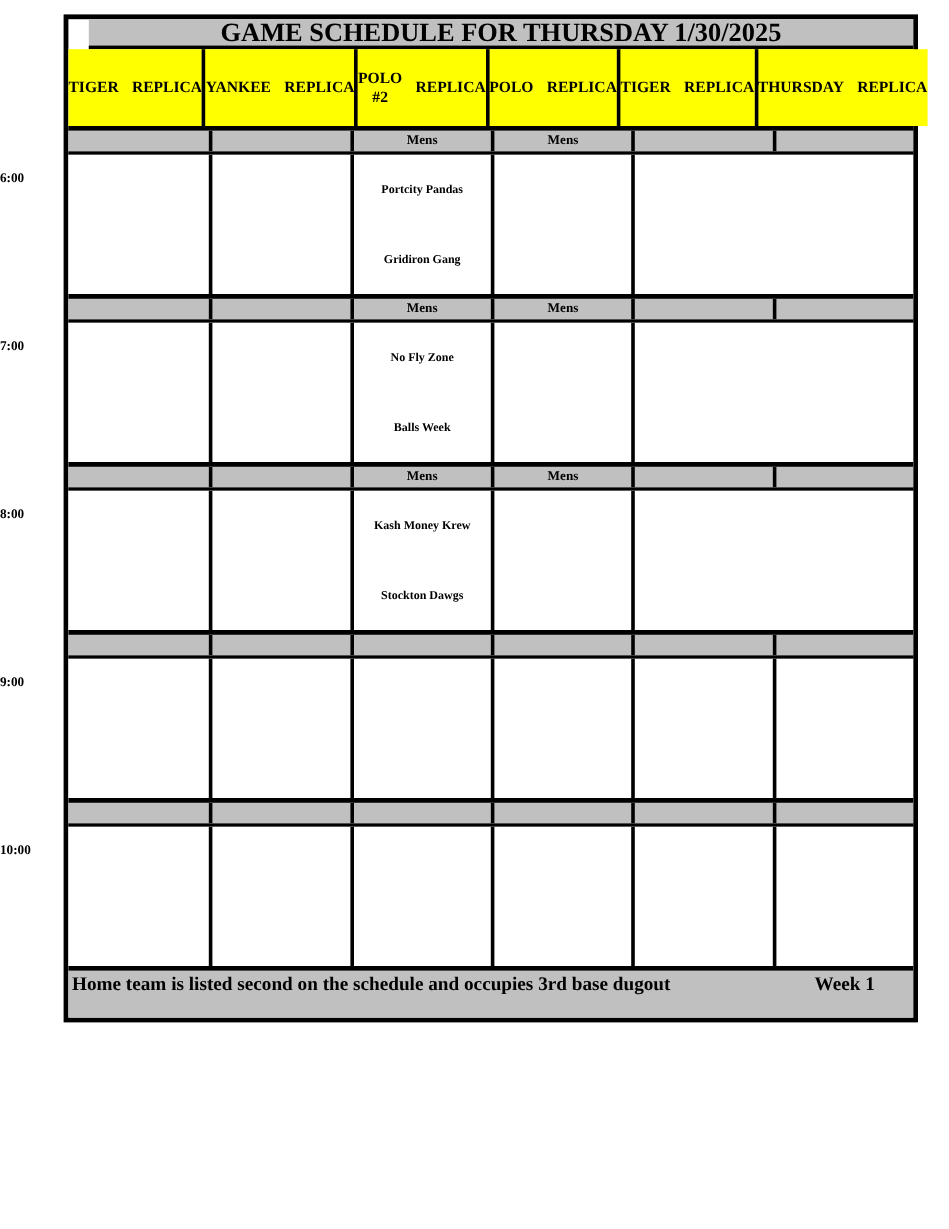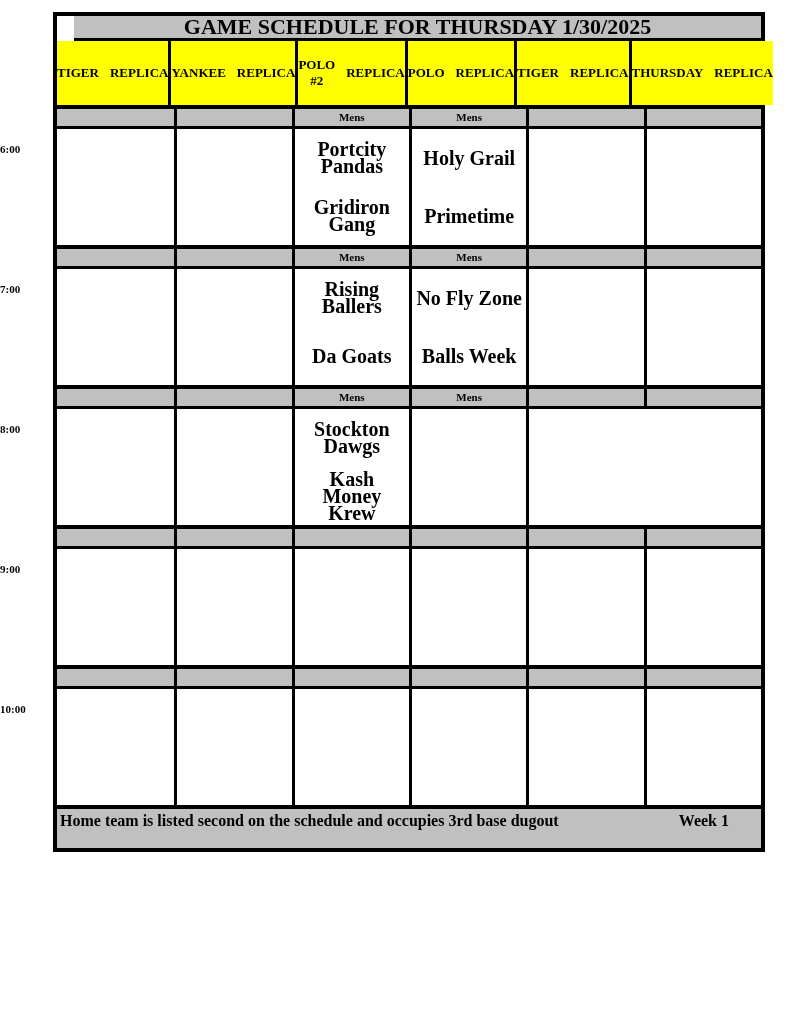--- a/index.html
+++ b/index.html
@@ -82,22 +82,22 @@
   }
   .gcell {
     display: flex;
     flex-direction: column;
   }
   .team {
     flex: 1;
     display: flex;
     align-items: center;
     justify-content: center;
-    text-align: center;
-    font-size: 20px;
+    text-align: left;
+    font-size: 10px;
     line-height: 17px;
     padding: 0 4px;
   }
   .time {
     position: absolute;
     left: -57px;
     top: 13px;
     width: 48px;
     font-size: 11px;
     line-height: 14px;
@@ -171,24 +171,20 @@
       </div>
       <div class="c gcell">
         <div class="team"></div>
         <div class="team"></div>
       </div>
       <div class="c gcell">
         <div class="team">Portcity Pandas</div>
         <div class="team">Gridiron Gang</div>
       </div>
       <div class="c gcell">
-        <div class="team">Holy Grail</div>
-        <div class="team">Primetime</div>
-      </div>
-      <div class="c gcell">
         <div class="team"></div>
         <div class="team"></div>
       </div>
       <div class="c gcell">
         <div class="team"></div>
         <div class="team"></div>
       </div>
       <div class="time">6:00</div>
     </div>
 
@@ -201,24 +197,20 @@
       <div class="c scell"></div>
     </div>
     <div class="row game-row">
       <div class="c gcell">
         <div class="team"></div>
         <div class="team"></div>
       </div>
       <div class="c gcell">
         <div class="team"></div>
         <div class="team"></div>
-      </div>
-      <div class="c gcell">
-        <div class="team">Rising Ballers</div>
-        <div class="team">Da Goats</div>
       </div>
       <div class="c gcell">
         <div class="team">No Fly Zone</div>
         <div class="team">Balls Week</div>
       </div>
       <div class="c gcell">
         <div class="team"></div>
         <div class="team"></div>
       </div>
       <div class="c gcell">
@@ -239,22 +231,22 @@
     <div class="row game-row">
       <div class="c gcell">
         <div class="team"></div>
         <div class="team"></div>
       </div>
       <div class="c gcell">
         <div class="team"></div>
         <div class="team"></div>
       </div>
       <div class="c gcell">
+        <div class="team">Kash Money Krew</div>
         <div class="team">Stockton Dawgs</div>
-        <div class="team">Kash Money Krew</div>
       </div>
       <div class="c gcell">
         <div class="team"></div>
         <div class="team"></div>
       </div>
       <div class="c gcell">
         <div class="team"></div>
         <div class="team"></div>
       </div>
       <div class="time">8:00</div>

